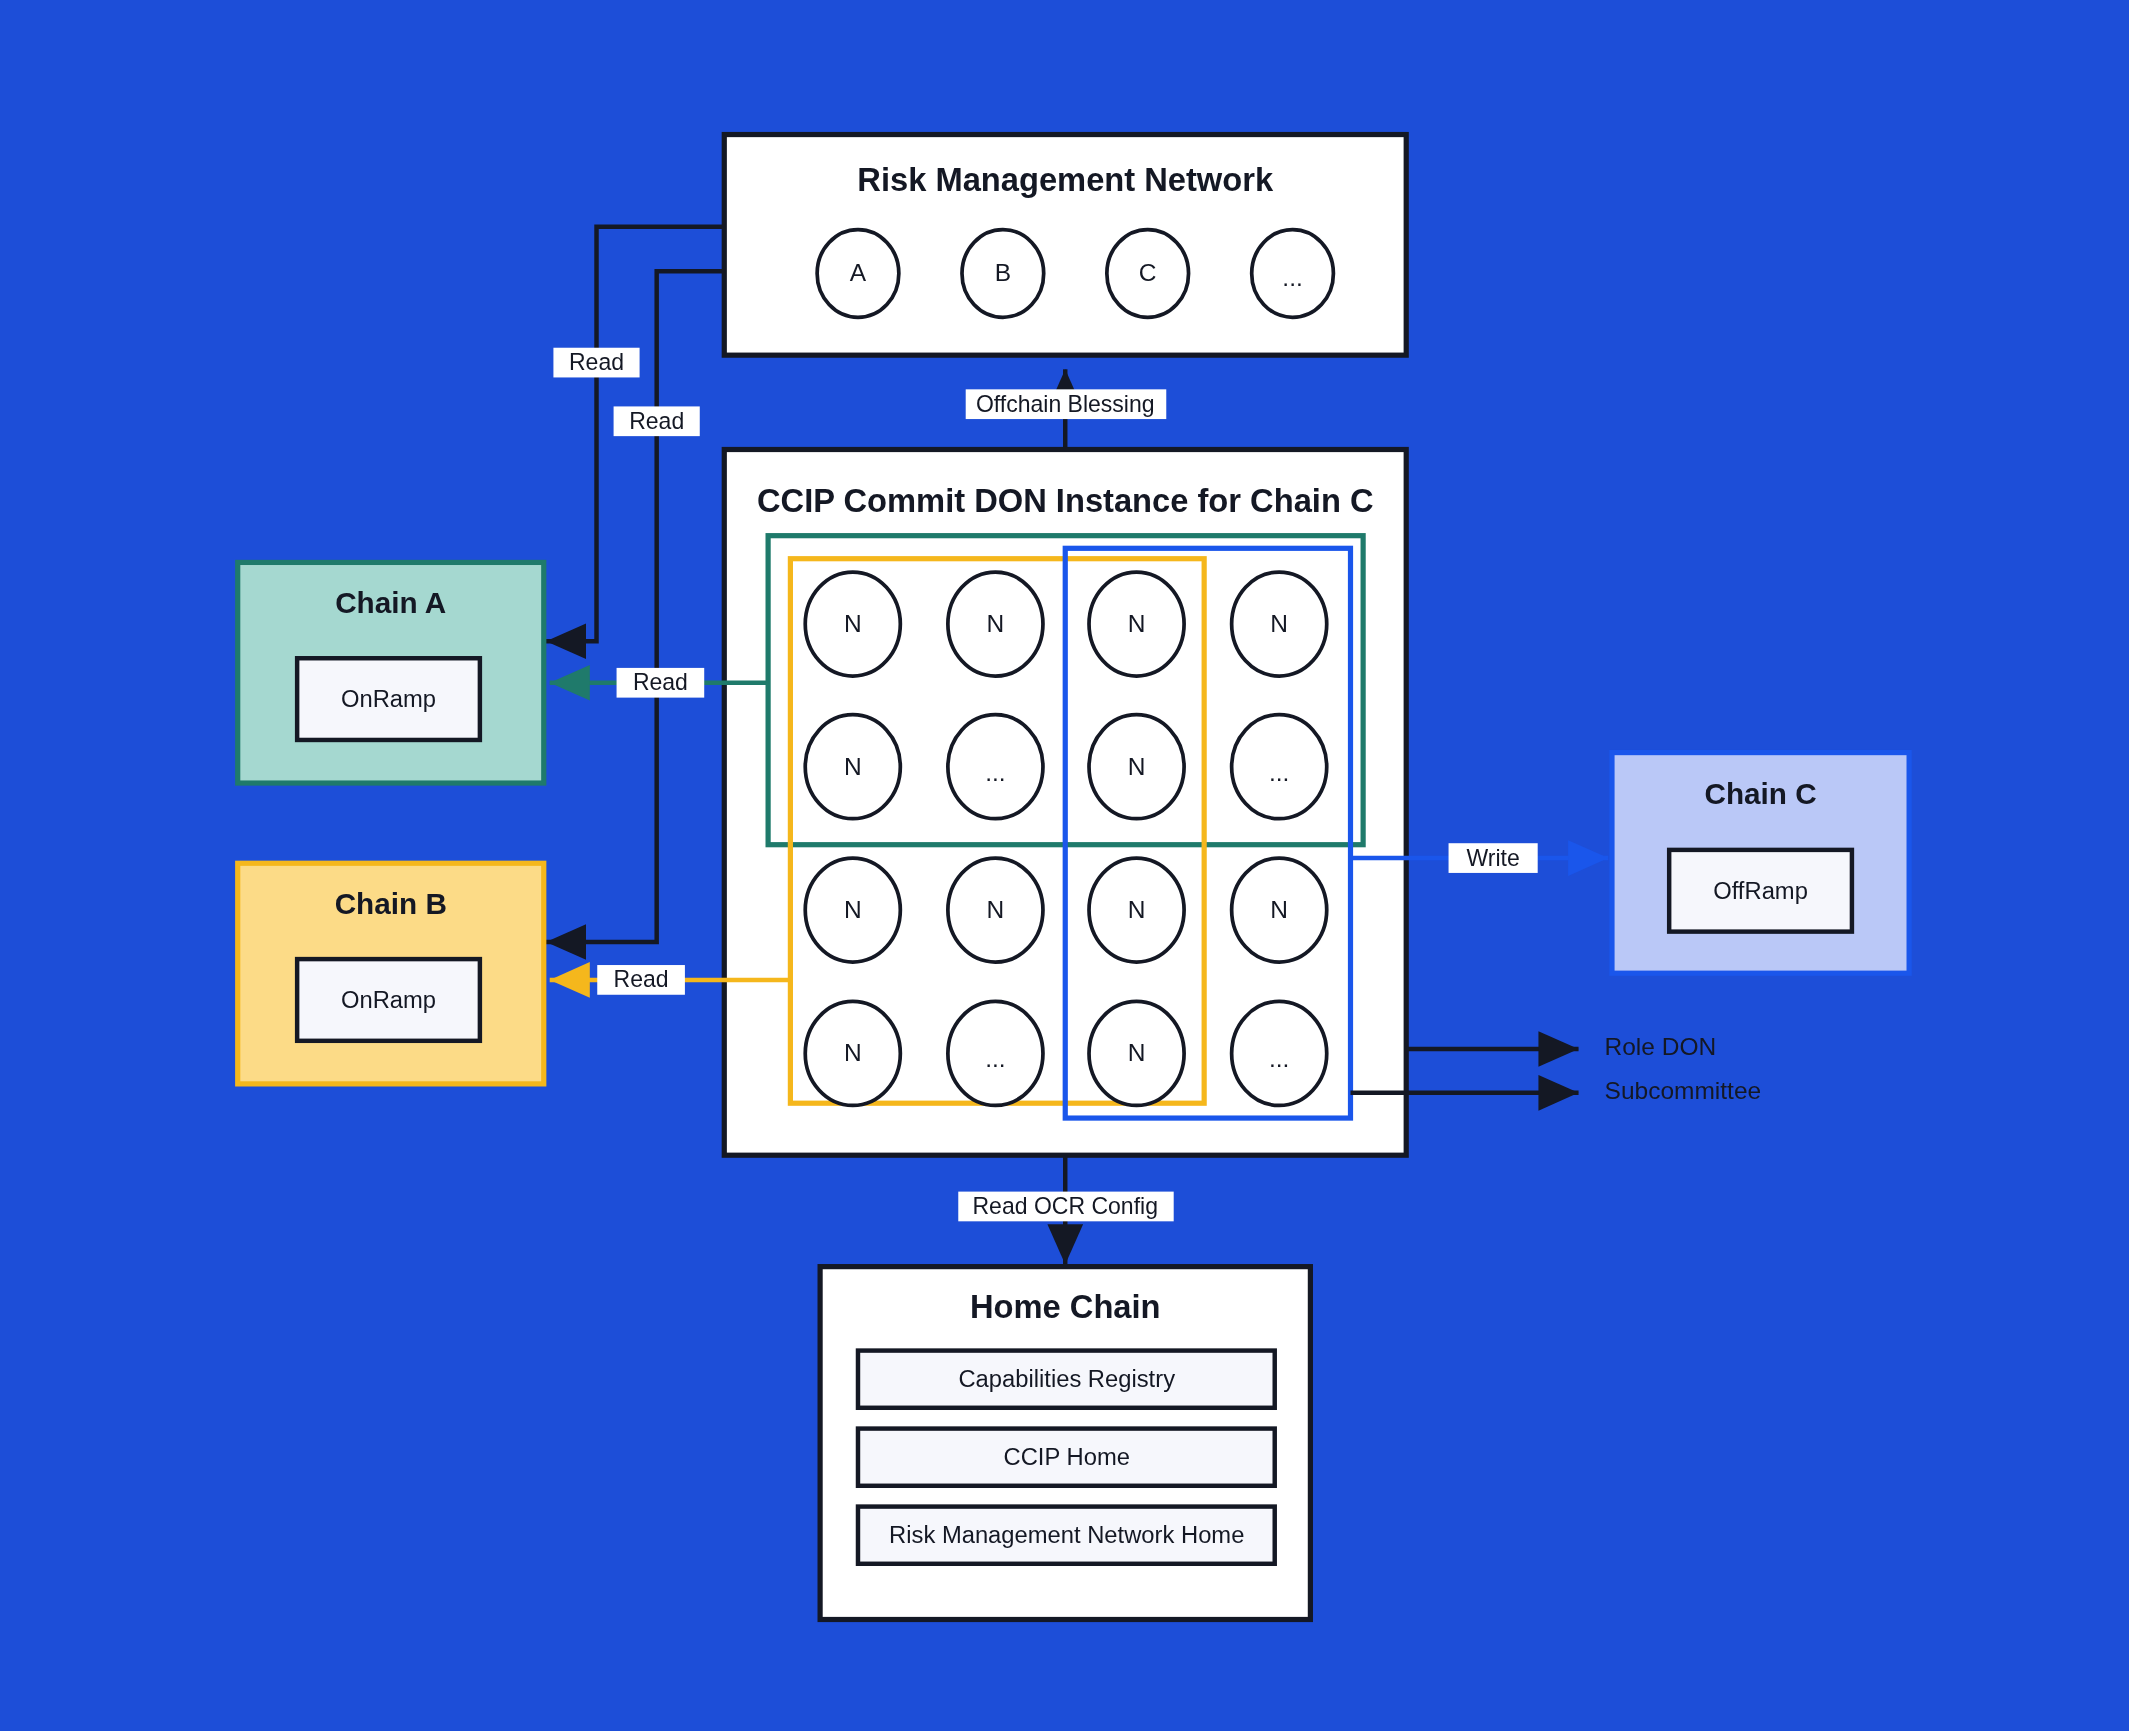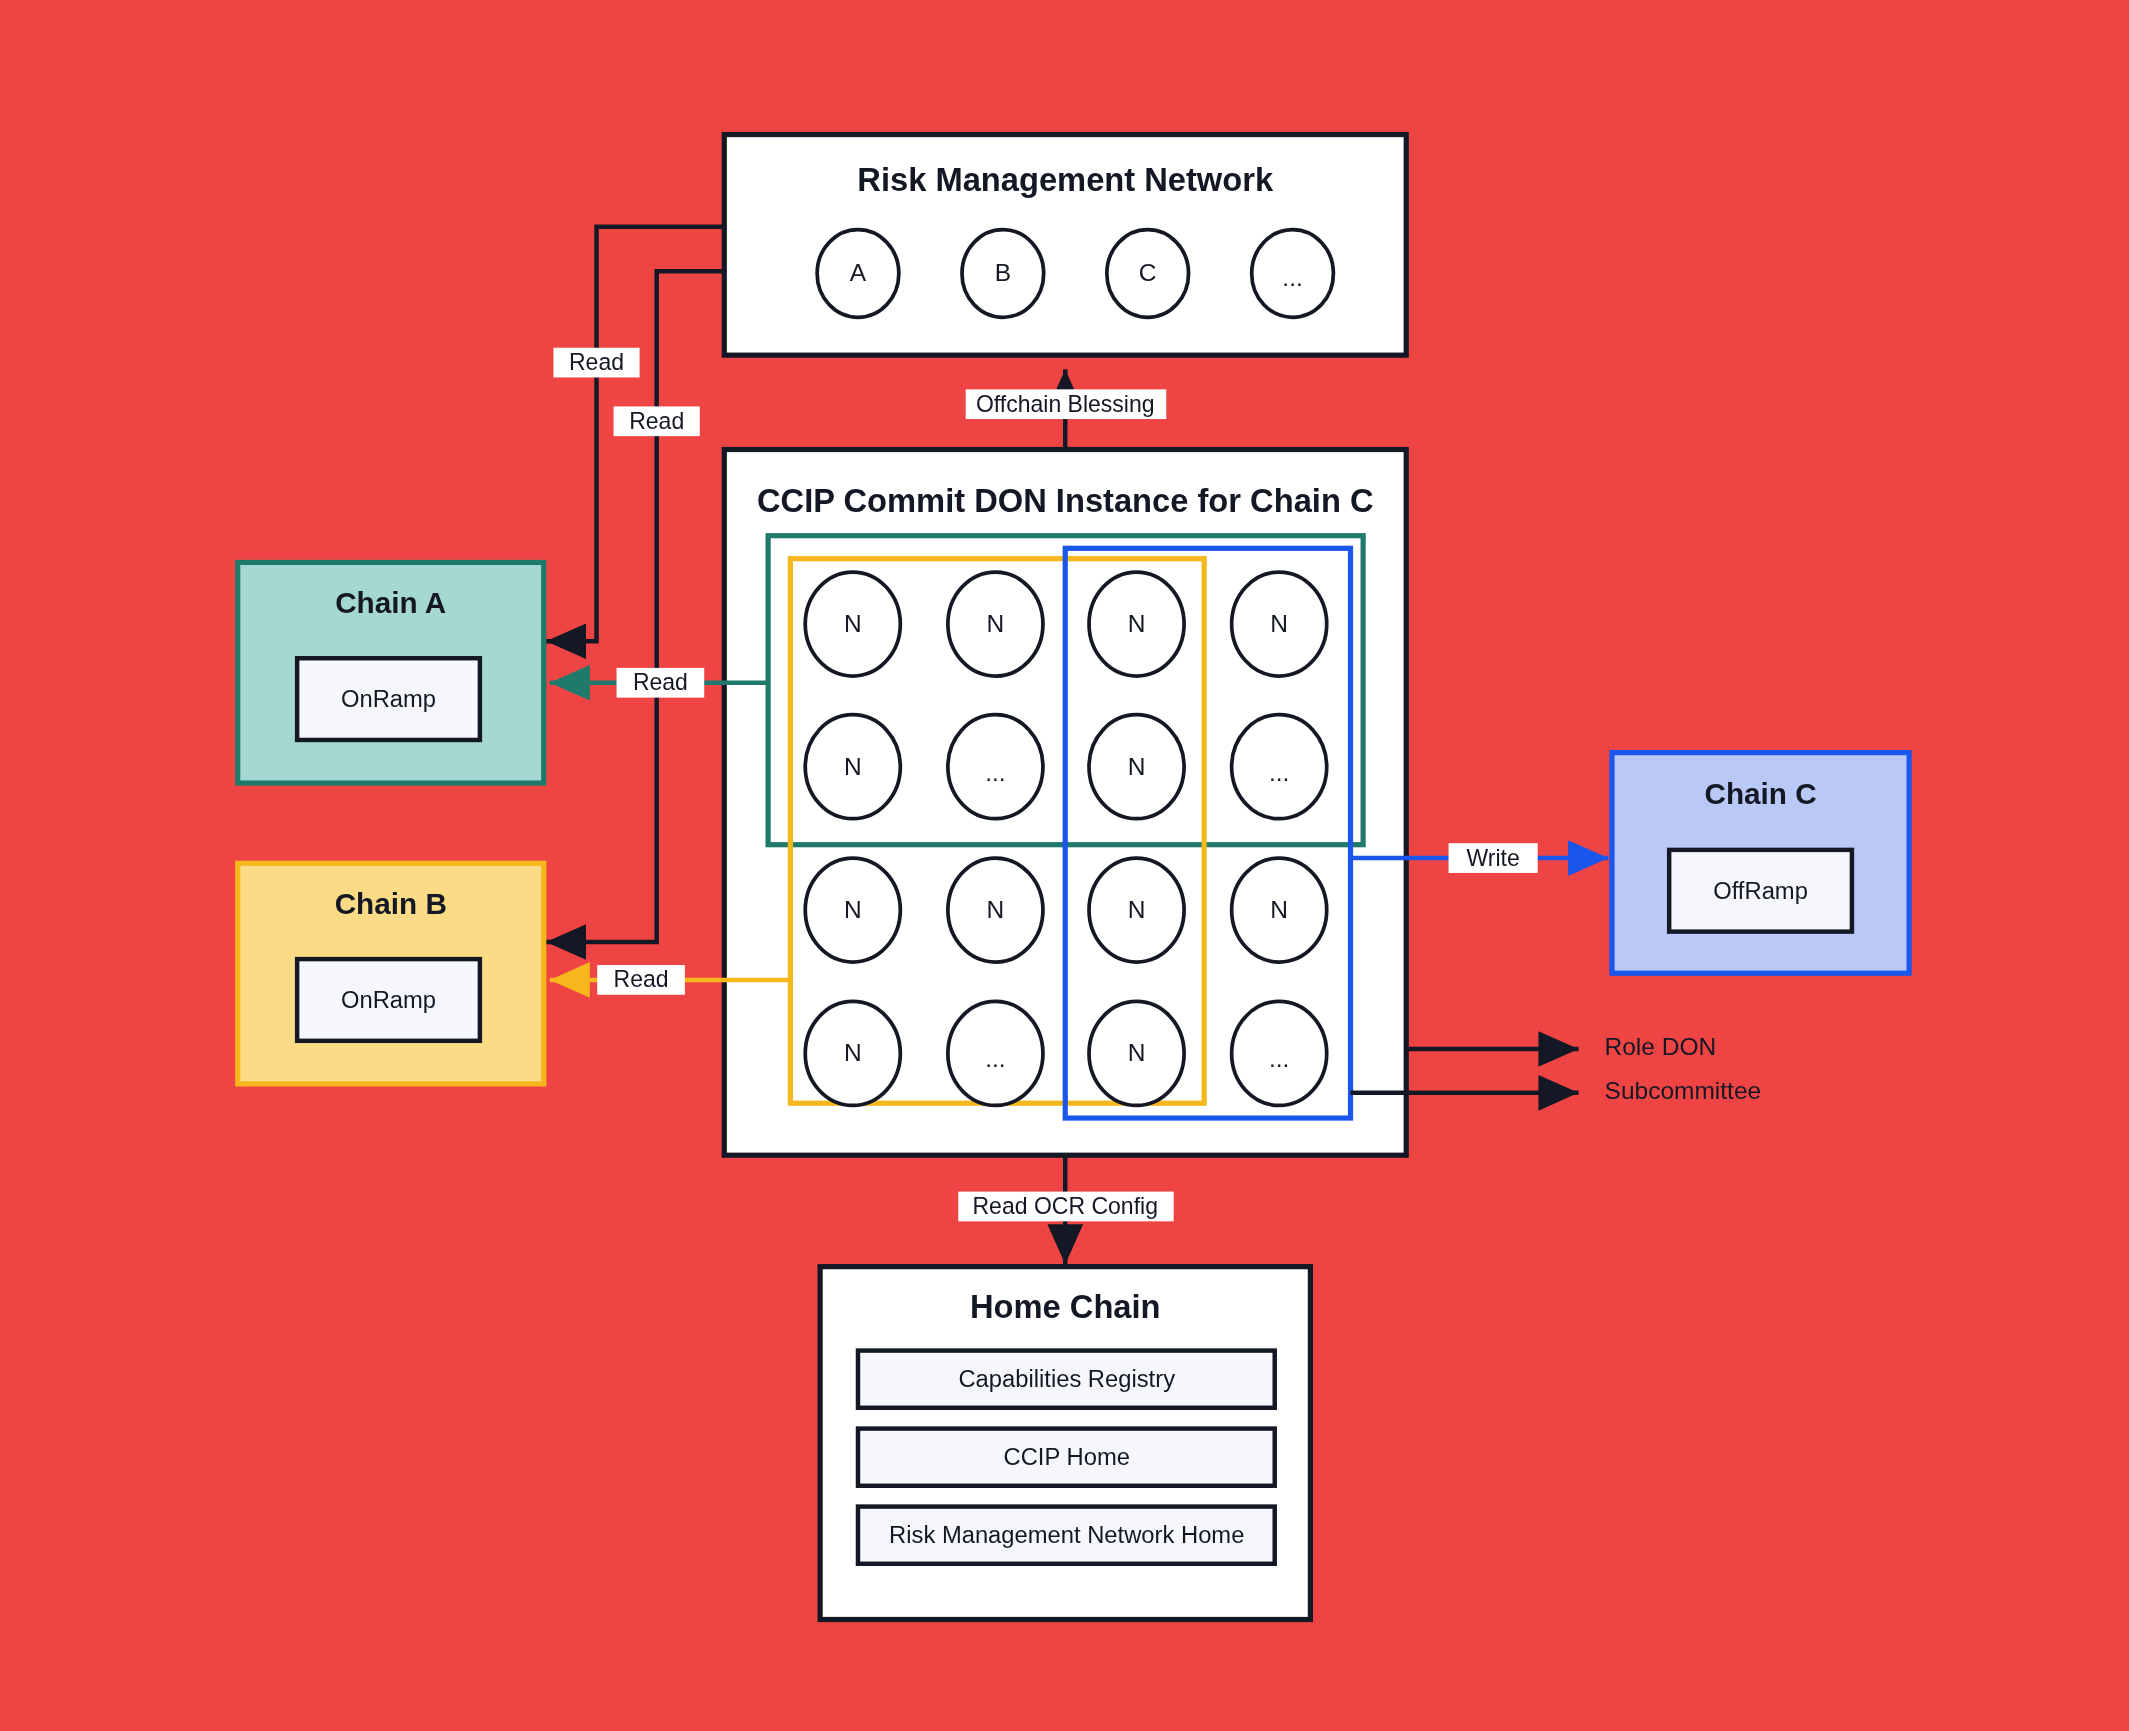--- a/index.html
+++ b/index.html
@@ -11,21 +11,21 @@
   body {
     width: 2129px;
     height: 1731px;
     font-family: "Liberation Sans", sans-serif;
     overflow: hidden;
   }
   #diagram-root {
     position: relative;
     width: 2129px;
     height: 1731px;
-    background: #ef4444;
+    background: #1d4ed8;
   }
   svg.diagram {
     display: block;
     width: 2129px;
     height: 1731px;
   }
   .box-fill-white { fill: #ffffff; }
   .stroke-dark { stroke: #141824; }
   .txt {
     font-family: "Liberation Sans", sans-serif;

